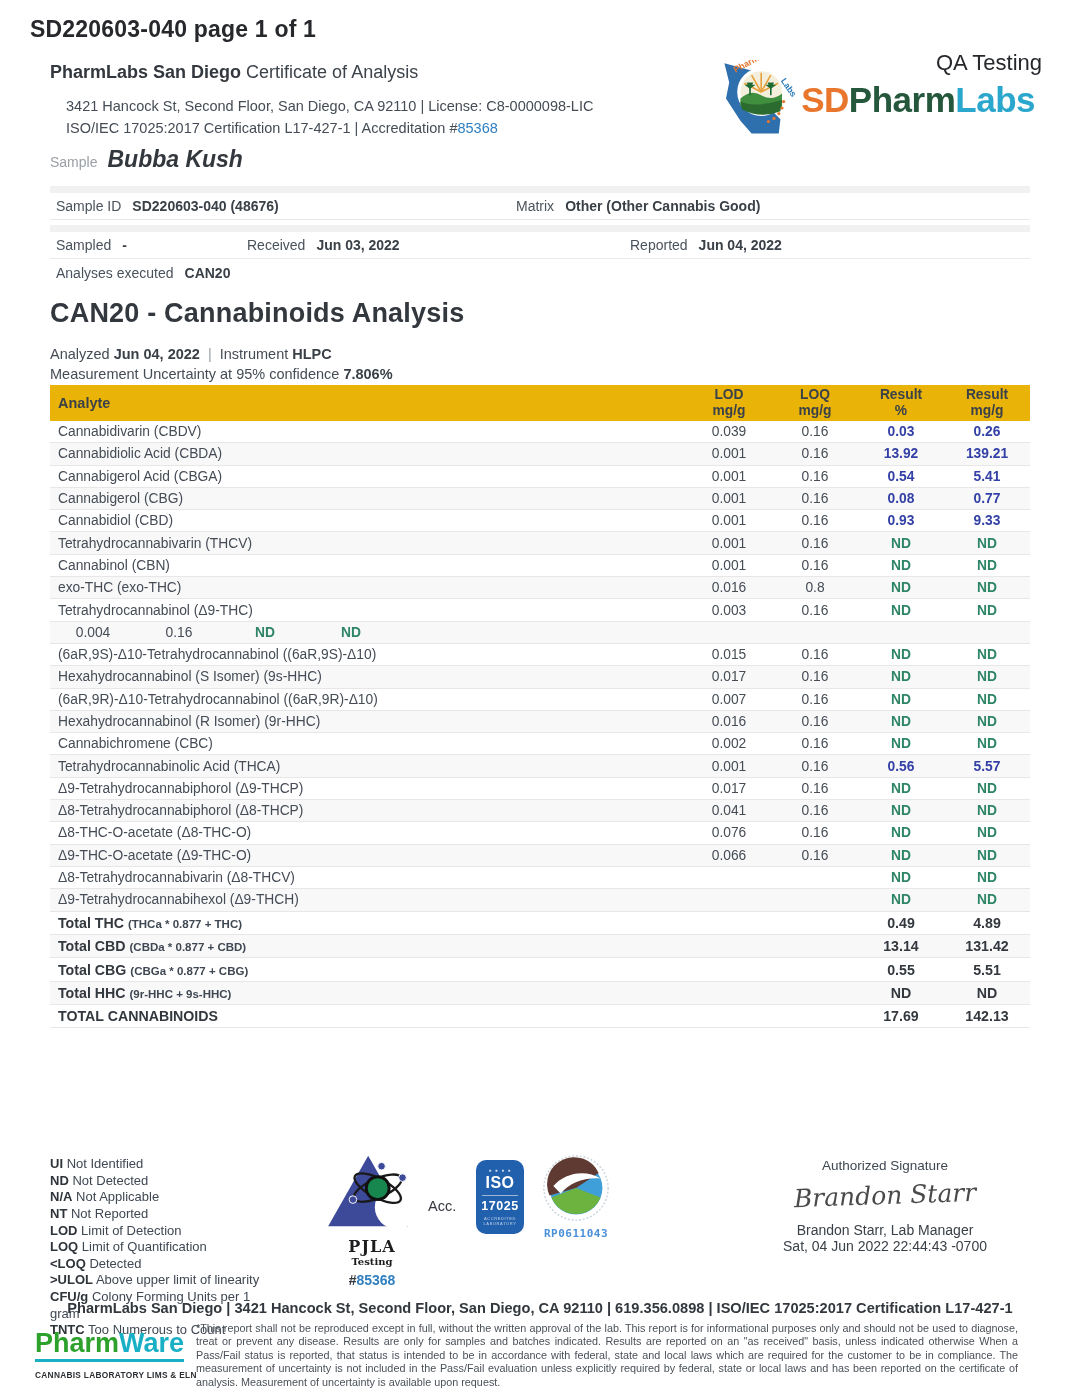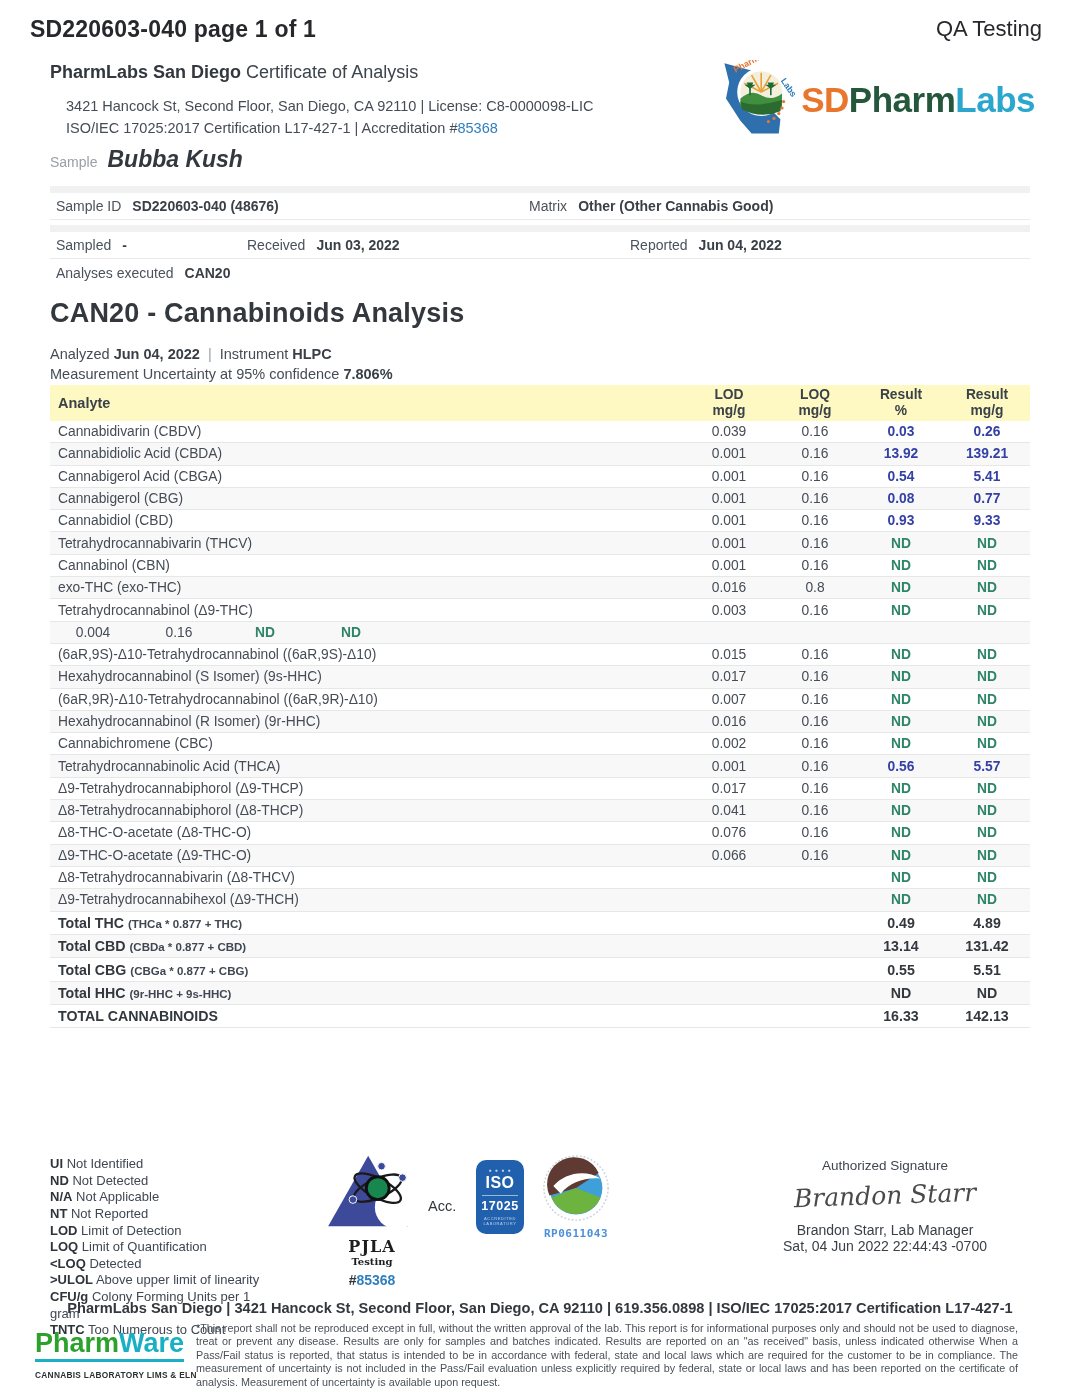--- a/index.html
+++ b/index.html
@@ -9,21 +9,21 @@
     --ink:#3f4752;
     --ink-dark:#33383e;
   }
   html,body{margin:0;padding:0;background:#fff;}
   .page{position:relative;width:1080px;height:1396px;background:#fff;overflow:hidden;
         font-family:"Liberation Sans","DejaVu Sans",sans-serif;color:var(--ink);}
 
   
   .topbar{display:flex;justify-content:space-between;align-items:flex-start;padding:16px 38px 0 30px;}
   .doc-ref{font-size:23px;font-weight:700;color:#26282c;letter-spacing:.2px;}
-  .qa{font-size:22px;font-weight:400;color:#26282c;}
+  .qa{font-size:22px;font-weight:400;color:#26282c;margin-top:34px;}
 
   
   .lab-block{position:absolute;left:50px;top:62px;}
   .lab-title{font-size:18px;color:#3c434b;}
   .lab-title b{font-weight:700;color:#33383e;}
   .lab-addr{margin-top:13px;font-size:14.5px;line-height:1.5;color:#454c55;margin-left:16px;}
   .link-blue{color:var(--link-blue);text-decoration:none;}
 
   
   .brand-logo{position:absolute;right:45px;top:60px;display:flex;align-items:center;}
@@ -33,35 +33,35 @@
   
   .sample-head{position:absolute;left:50px;top:146px;display:flex;align-items:baseline;gap:10px;}
   .sample-label{font-size:14px;color:#9aa0a6;}
   .sample-name{font-size:23px;font-weight:700;color:#33383e;font-style:italic;}
 
   
   .info{position:absolute;left:50px;top:186px;width:980px;font-size:14px;}
   .band{height:7px;background:#f1f1f2;}
   .gap{height:5px;}
   .irow{display:grid;padding:5px 6px 5px;border-bottom:1px solid #e9e9ea;align-items:baseline;}
-  .irow.r1{grid-template-columns:460px 1fr;gap:13px;}
+  .irow.r1{grid-template-columns:460px 1fr;}
   .irow.r2{grid-template-columns:191px 383px 1fr;}
   .irow.r3{grid-template-columns:1fr;border-bottom:none;padding-top:6px;}
   .ilabel{color:#4a525b;margin-right:11px;}
   .ival{font-weight:700;color:#3a4047;}
 
   
   .section-title{position:absolute;left:50px;top:298px;font-size:27px;font-weight:700;color:#33383e;letter-spacing:.2px;}
   .meta{position:absolute;left:50px;top:344px;font-size:14.5px;line-height:1.4;color:#454c55;}
   .meta b{color:#3a4047;}
   .meta .sep{color:#9aa0a6;margin:0 8px;}
 
   
   .table{position:absolute;left:50px;top:385px;width:980px;}
-  .thead{display:flex;background:#fef9c3;height:36px;align-items:center;}
+  .thead{display:flex;background:#eab308;height:36px;align-items:center;}
   .th-analyte{flex:1;padding-left:8px;font-weight:700;font-size:14.5px;color:#3a4149;}
   .th{width:86px;text-align:center;font-weight:700;font-size:13.8px;line-height:1.18;color:#3a4149;}
   .tbody .trow{display:flex;align-items:center;height:22.3px;border-bottom:1px solid #e7e7e8;font-size:13.8px;box-sizing:border-box;}
   .tbody .trow:nth-child(even){background:#f8f8f9;}
   .c-analyte{flex:1;padding-left:8px;color:#454c55;white-space:nowrap;overflow:hidden;}
   .c{width:86px;text-align:center;color:#454c55;}
   .v-blue{color:var(--result-blue);font-weight:700;}
   .v-green{color:var(--nd-green);font-weight:700;}
   .trow.total{height:23.4px;font-size:14.2px;}
   .t-label{font-weight:700;color:#33383e;}
@@ -393,21 +393,21 @@
           <div class="c-analyte"><span class="t-label">Total HHC</span><span class="t-formula">(9r-HHC + 9s-HHC)</span></div>
           <div class="c"></div>
           <div class="c"></div>
           <div class="c t-val">ND</div>
           <div class="c t-val">ND</div>
         </div>
         <div class="trow total">
           <div class="c-analyte"><span class="t-label">TOTAL CANNABINOIDS</span></div>
           <div class="c"></div>
           <div class="c"></div>
-          <div class="c t-val">16.33</div>
+          <div class="c t-val">17.69</div>
           <div class="c t-val">142.13</div>
         </div>
       </div>
   </div>
 
   <div class="bottom">
     <div class="legend">
         <div><b>UI</b> <span>Not Identified</span></div>
         <div><b>ND</b> <span>Not Detected</span></div>
         <div><b>N/A</b> <span>Not Applicable</span></div>

